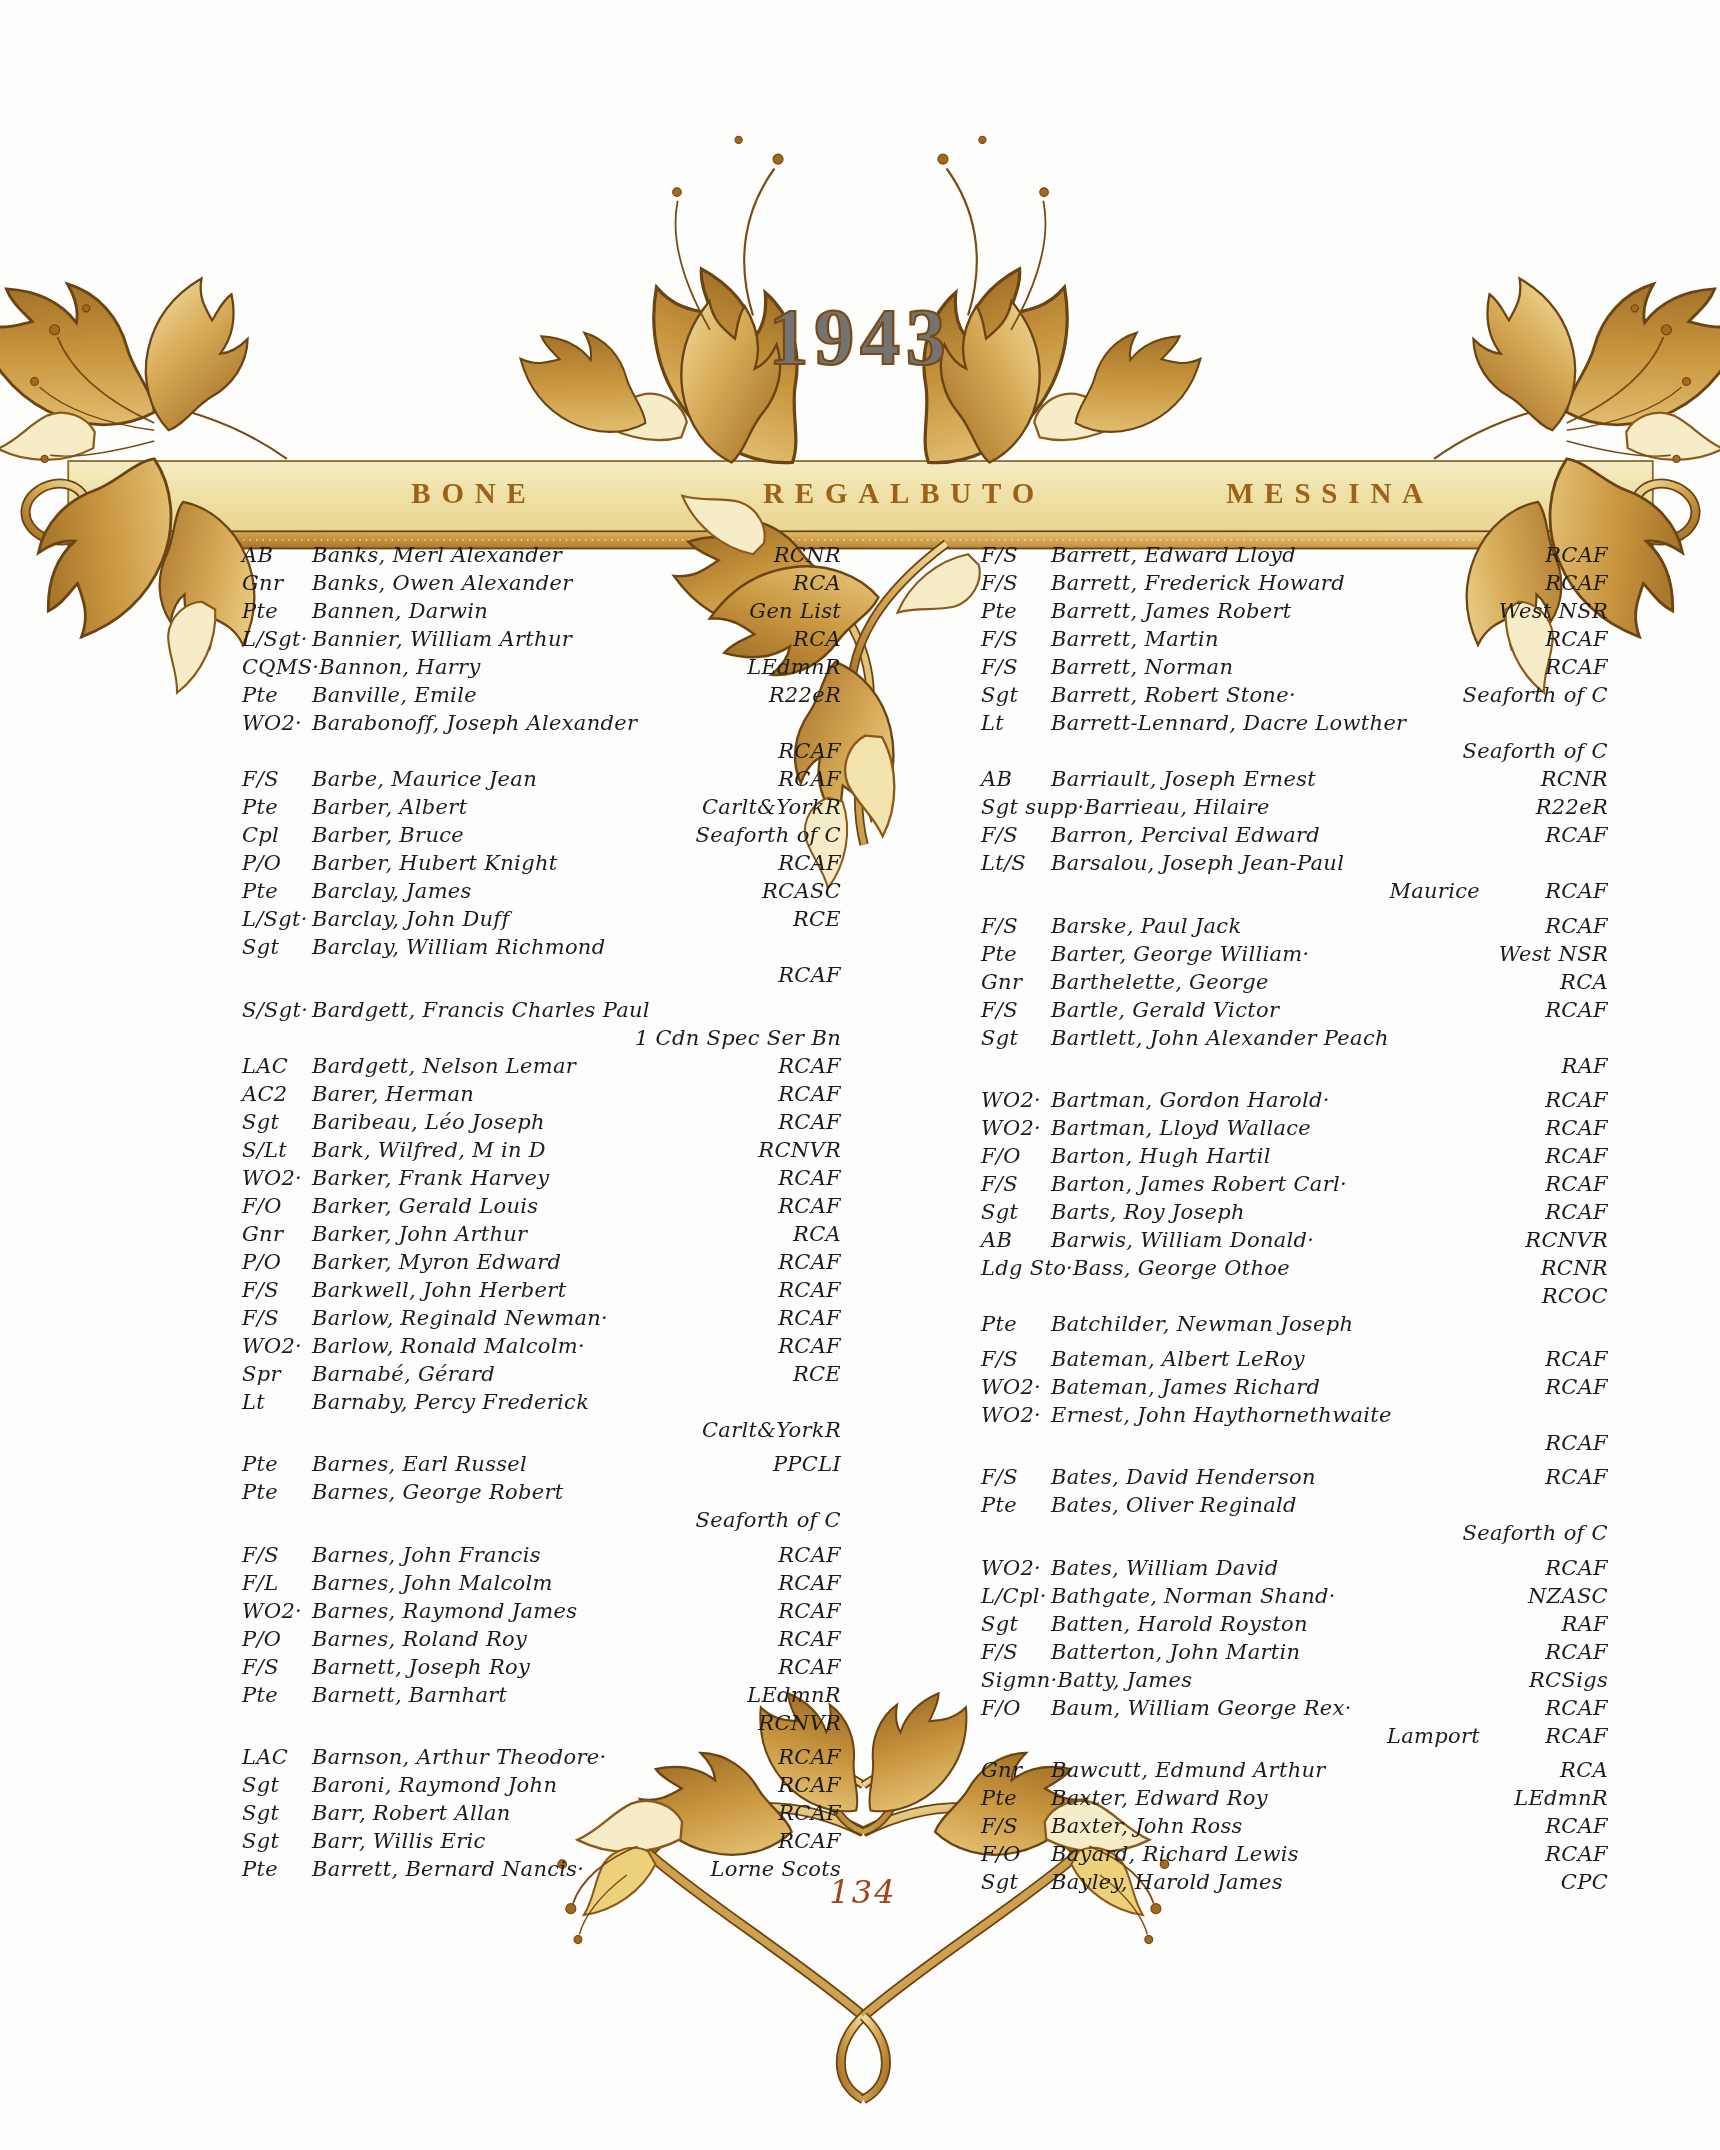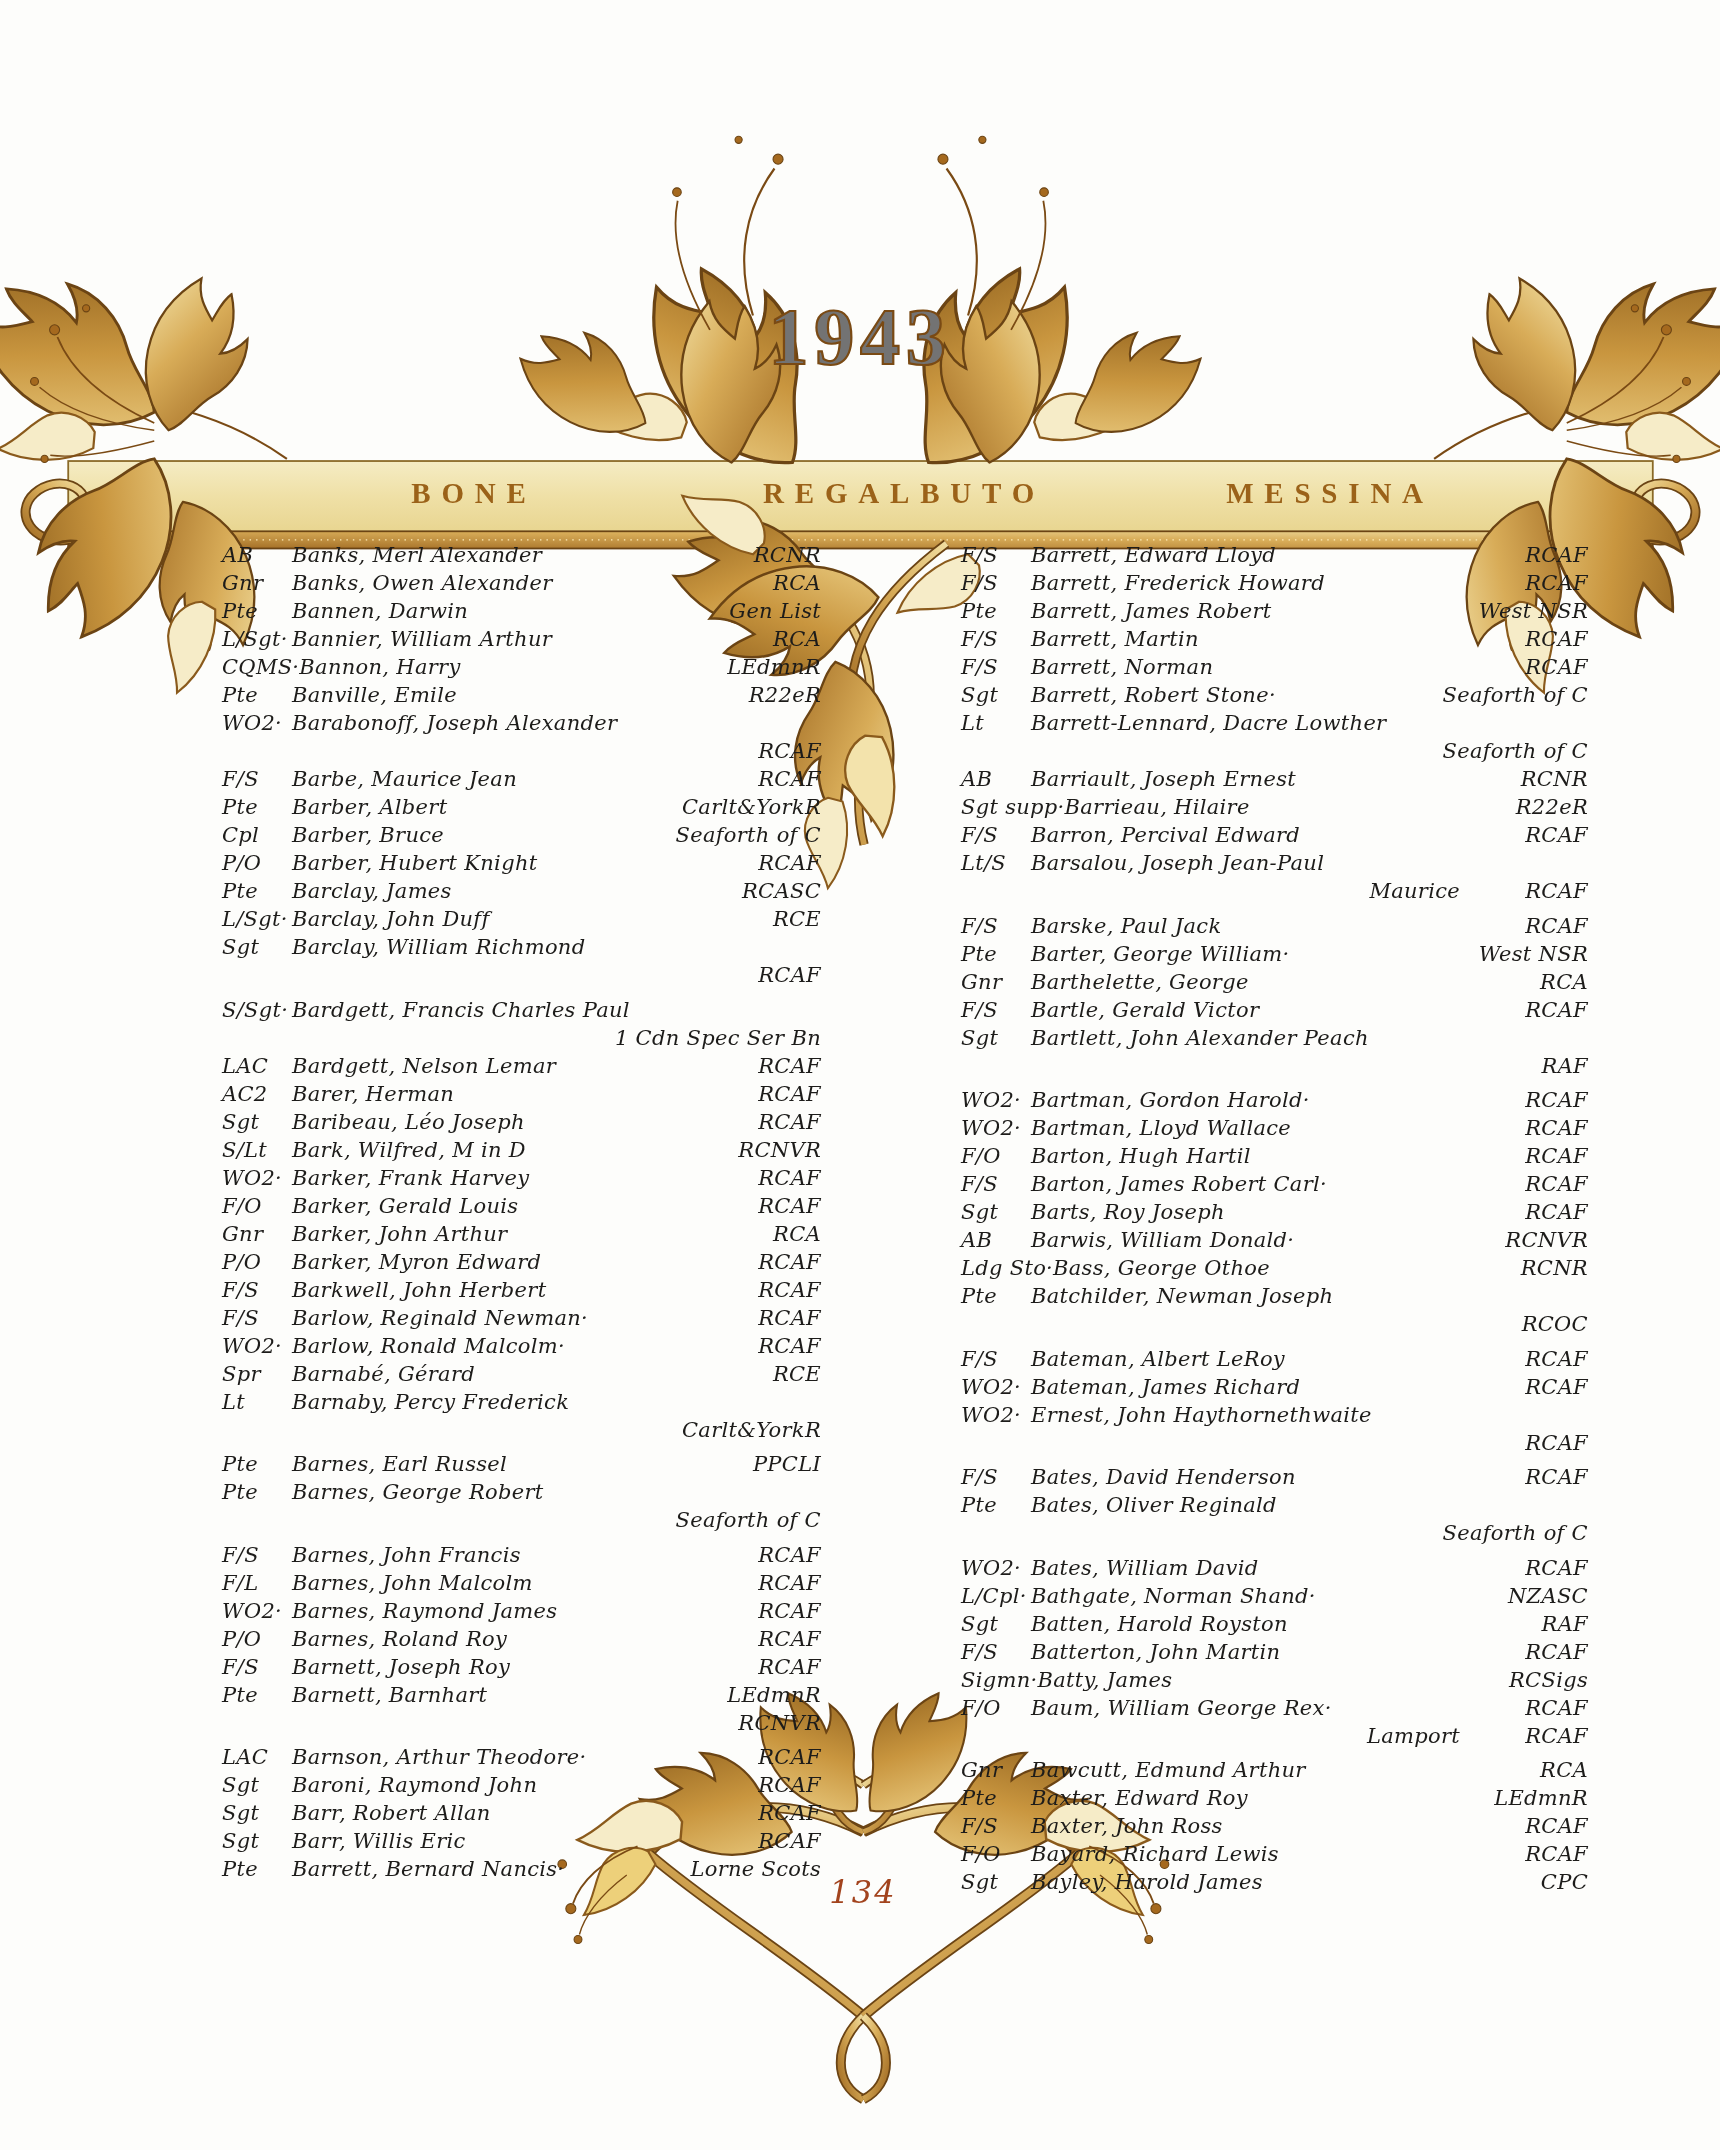--- a/index.html
+++ b/index.html
@@ -29,20 +29,21 @@
   
   .pagenum{
     position:absolute;top:1873px;left:863px;transform:translateX(-50%);
     font-style:italic;font-size:32px;color:#a2431d;letter-spacing:2.2px;
   }
   
   .col{
     position:absolute;top:541px;
     font-style:italic;font-size:21px;color:#1d1c1a;
     letter-spacing:0.3px;
+    margin-left:20px;
   }
   .col-left{left:222px;width:599px;}
   .col-right{left:961px;width:627px;}
   .row{position:relative;height:28px;line-height:28px;white-space:nowrap;}
   .rank{display:inline-block;min-width:70px;}
   .reg{position:absolute;right:0;top:0;}
   .mid{position:absolute;right:128px;top:0;}
   .gap{height:6.5px;}
 </style>
 </head>
@@ -249,24 +250,24 @@
       <span class="reg">RAF</span>
     </div>
     <div class="gap"></div>
     <div class="row"><span class="rank">WO2·</span><span class="name">Bartman, Gordon Harold·</span><span class="reg">RCAF</span></div>
     <div class="row"><span class="rank">WO2·</span><span class="name">Bartman, Lloyd Wallace</span><span class="reg">RCAF</span></div>
     <div class="row"><span class="rank">F/O</span><span class="name">Barton, Hugh Hartil</span><span class="reg">RCAF</span></div>
     <div class="row"><span class="rank">F/S</span><span class="name">Barton, James Robert Carl·</span><span class="reg">RCAF</span></div>
     <div class="row"><span class="rank">Sgt</span><span class="name">Barts, Roy Joseph</span><span class="reg">RCAF</span></div>
     <div class="row"><span class="rank">AB</span><span class="name">Barwis, William Donald·</span><span class="reg">RCNVR</span></div>
     <div class="row"><span class="rank">Ldg Sto·</span><span class="name">Bass, George Othoe</span><span class="reg">RCNR</span></div>
+    <div class="row cont">
+      <span class="reg">RCOC</span>
+    </div>
     <div class="row"><span class="rank">Pte</span><span class="name">Batchilder, Newman Joseph</span></div>
-    <div class="row cont">
-      <span class="reg">RCOC</span>
-    </div>
     <div class="gap"></div>
     <div class="row"><span class="rank">F/S</span><span class="name">Bateman, Albert LeRoy</span><span class="reg">RCAF</span></div>
     <div class="row"><span class="rank">WO2·</span><span class="name">Bateman, James Richard</span><span class="reg">RCAF</span></div>
     <div class="row"><span class="rank">WO2·</span><span class="name">Ernest, John Haythornethwaite</span></div>
     <div class="row cont">
       <span class="reg">RCAF</span>
     </div>
     <div class="gap"></div>
     <div class="row"><span class="rank">F/S</span><span class="name">Bates, David Henderson</span><span class="reg">RCAF</span></div>
     <div class="row"><span class="rank">Pte</span><span class="name">Bates, Oliver Reginald</span></div>

